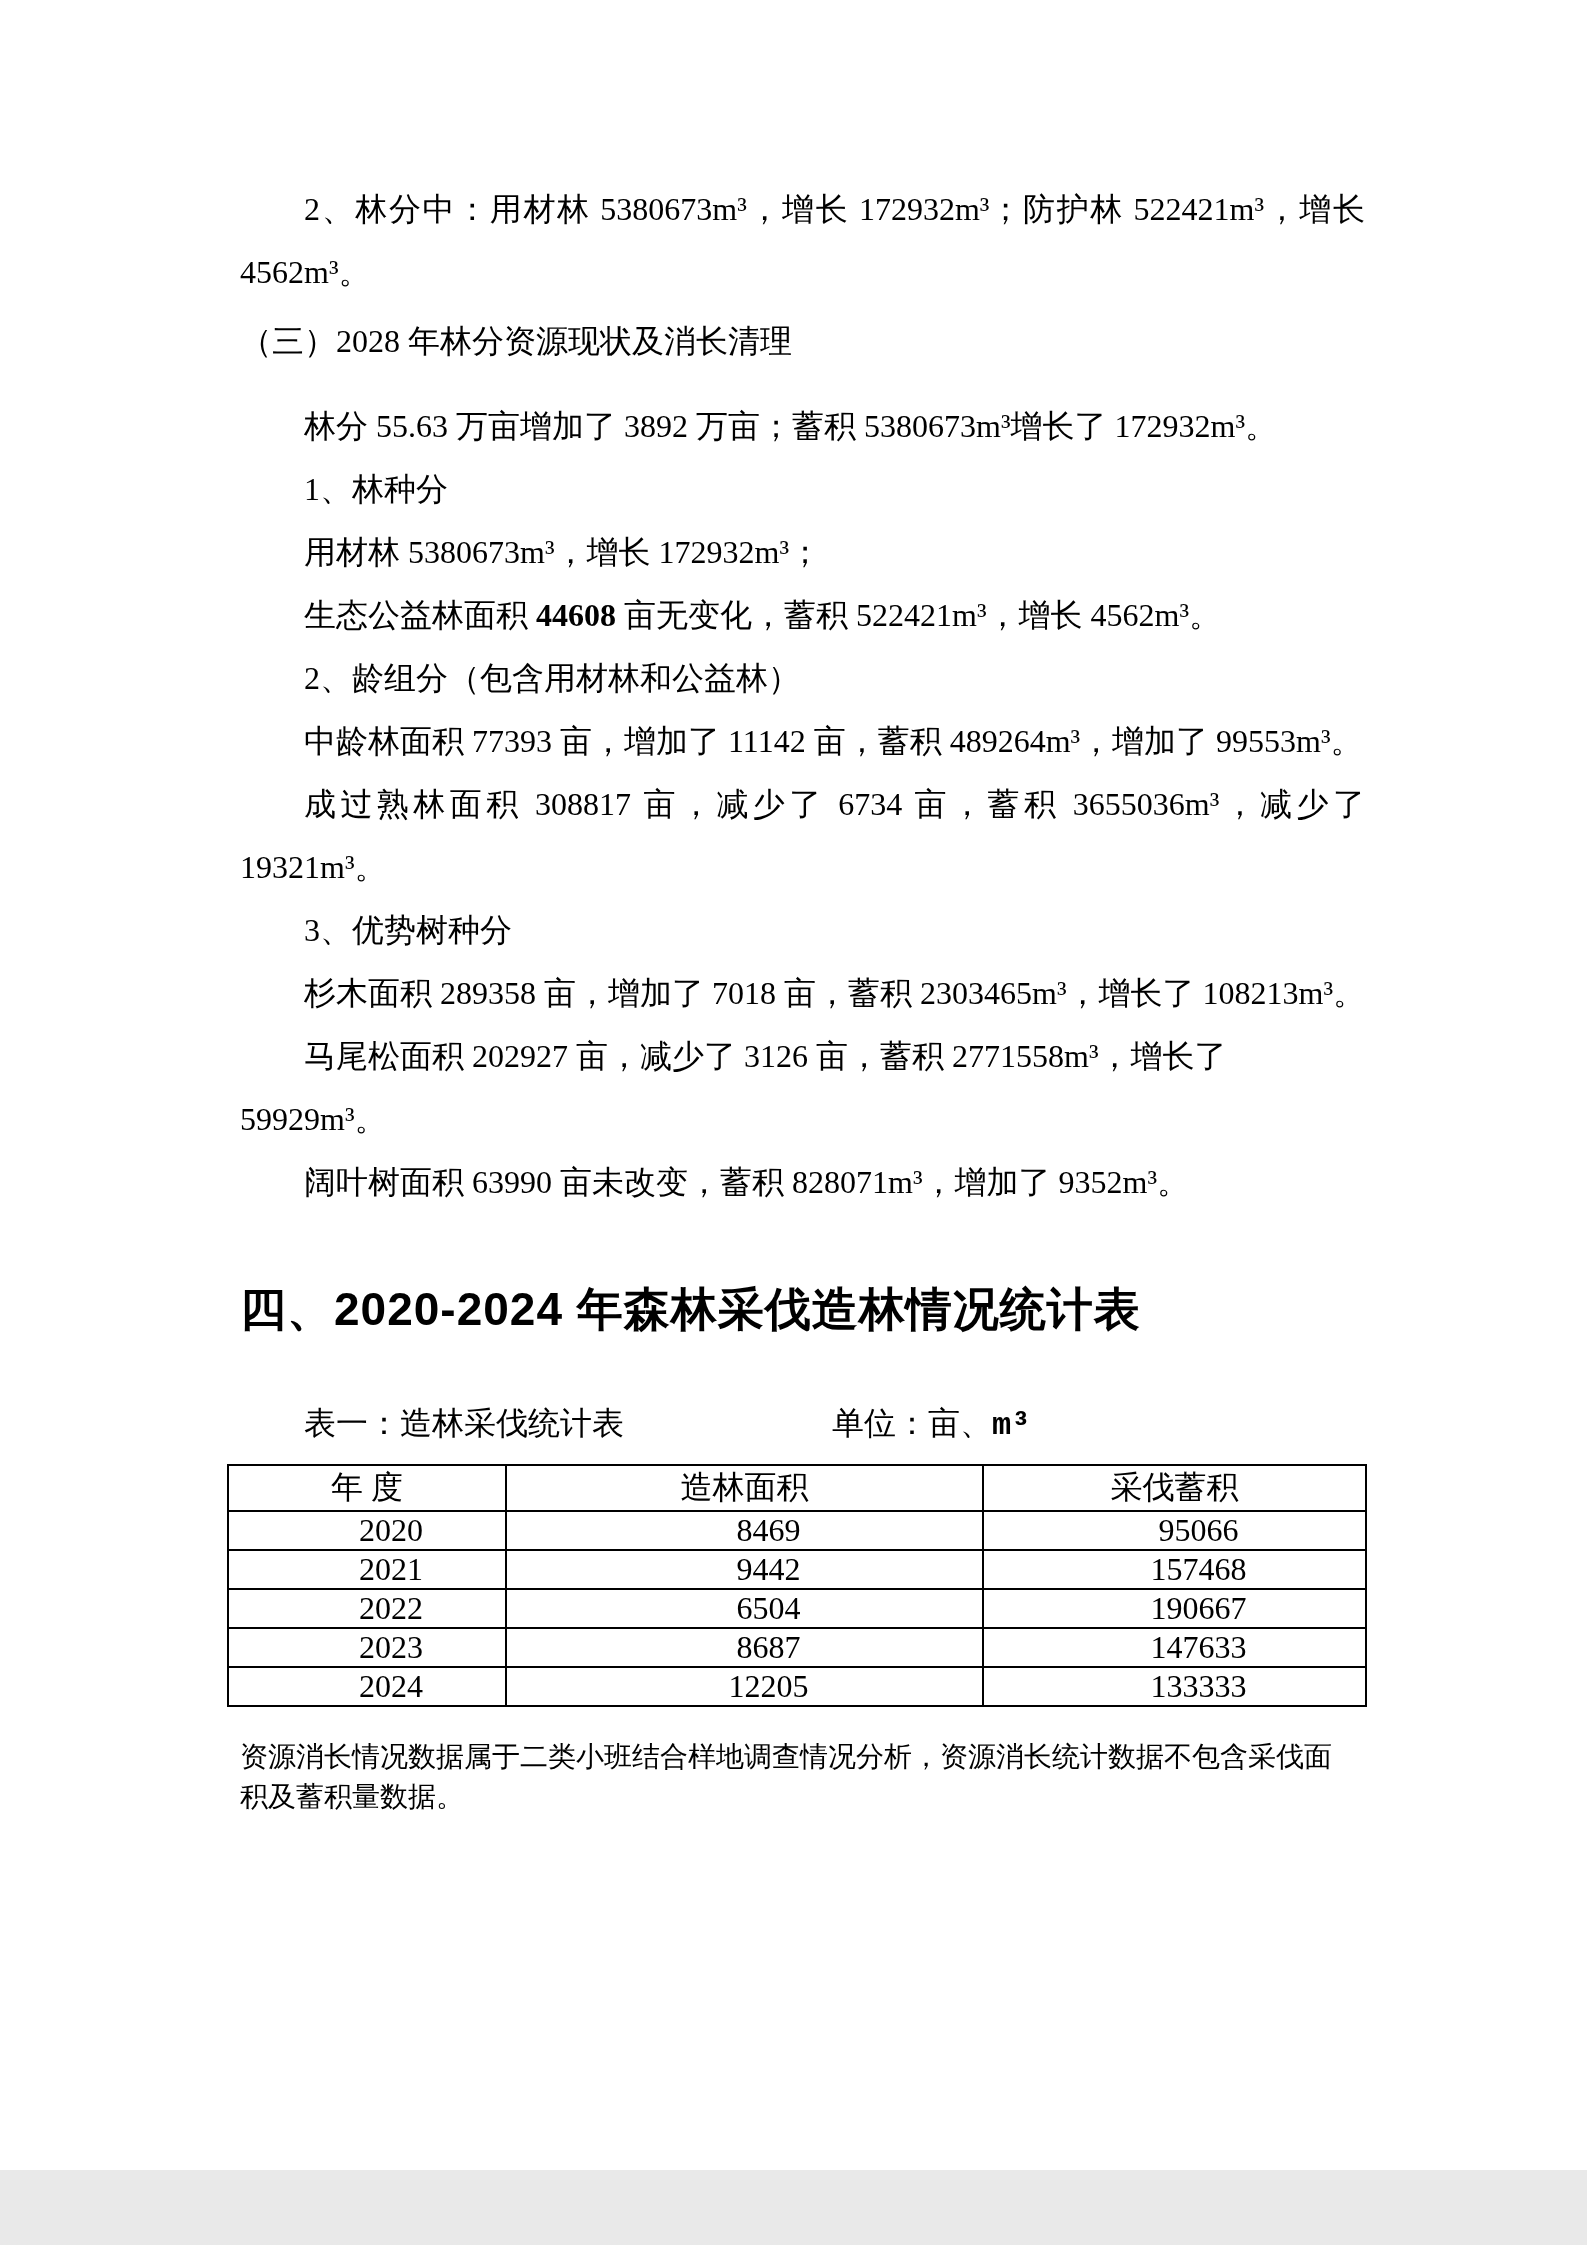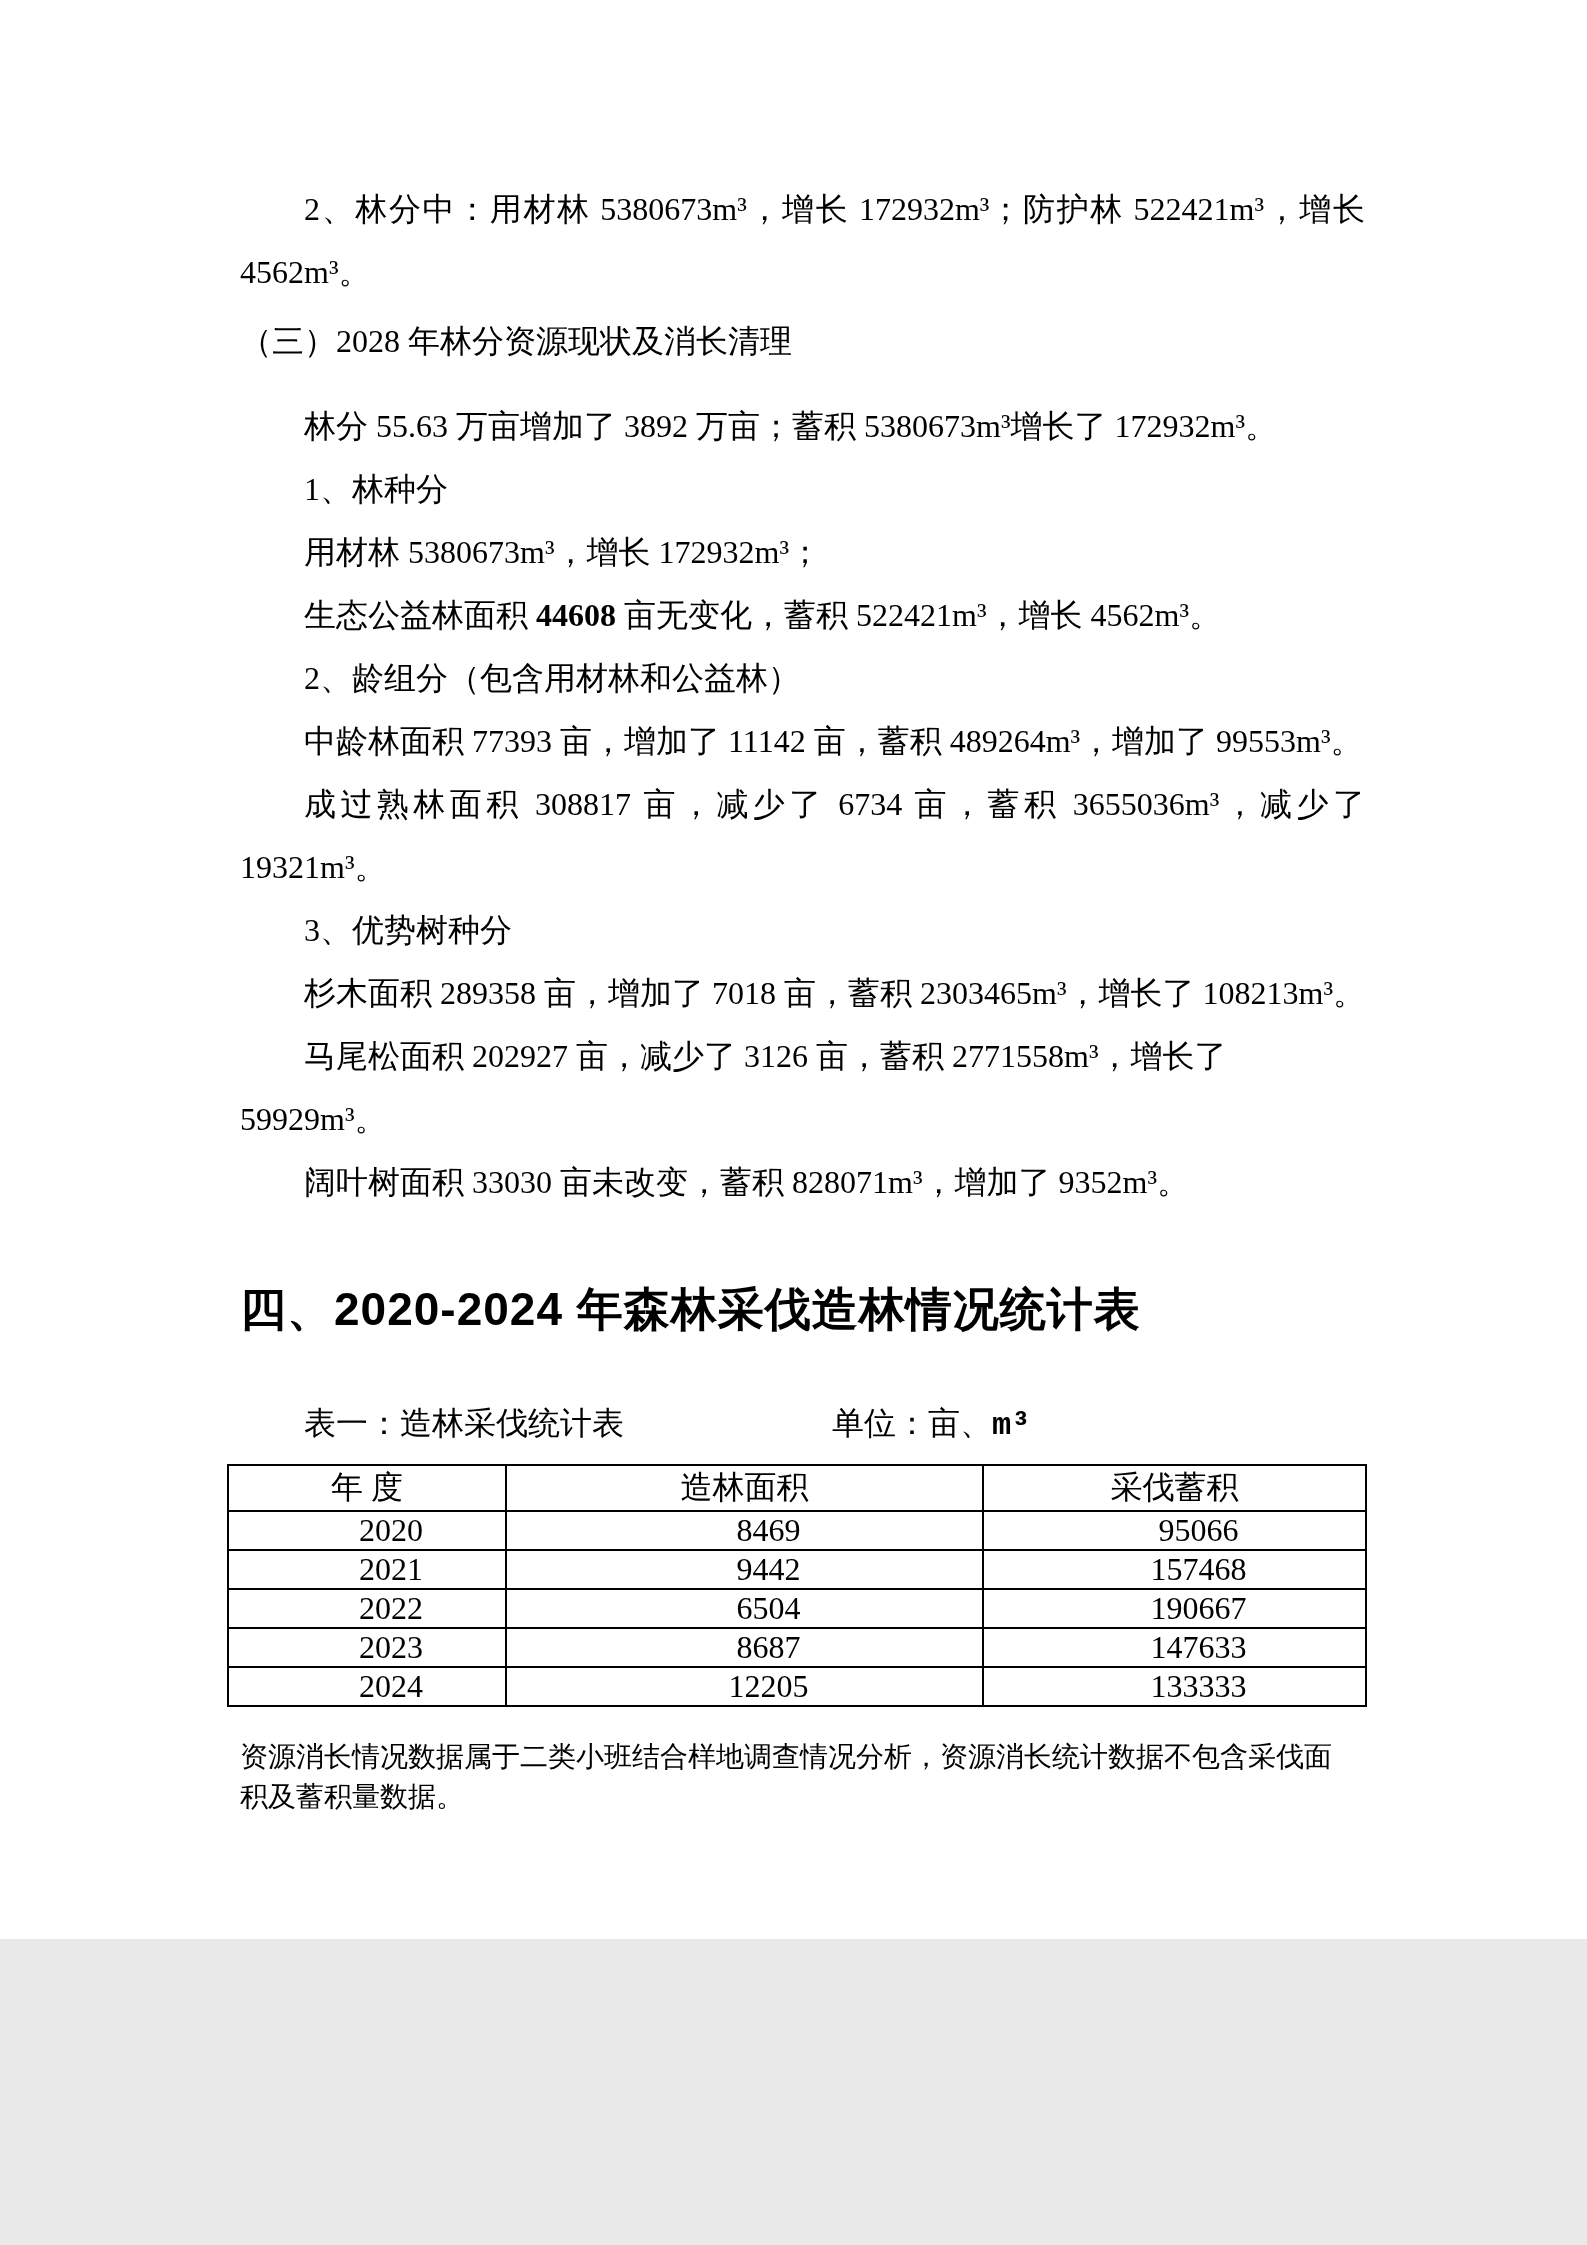--- a/index.html
+++ b/index.html
@@ -1,18 +1,18 @@
 <!DOCTYPE html>
 <html><head>
 <meta charset="utf-8">
 <style>
   html,body{margin:0;padding:0;background:#e9e9e9;}
   .page{
     position:relative;
-    width:1587px;height:1939px;
+    width:1587px;height:2170px;
     margin:0 auto;
     background:#ffffff;
     color:#000;
     font-family:"Liberation Serif","DejaVu Serif",serif;
     overflow:hidden;
   }
   .content{position:absolute;left:240px;top:178px;width:1125px;}
   .line{margin:0;font-size:32px;line-height:63px;}
   .indent{text-indent:64px;}
   .stretch{text-align:justify;text-align-last:justify;}
@@ -70,21 +70,21 @@
     <p class="line indent">1、林种分</p>
     <p class="line indent">用材林 5380673m³，增长 172932m³；</p>
     <p class="line indent"><span>生态公益林面积 </span><b>44608</b><span> 亩无变化，蓄积 522421m³，增长 4562m³。</span></p>
     <p class="line indent">2、龄组分（包含用材林和公益林）</p>
     <p class="line indent">中龄林面积 77393 亩，增加了 11142 亩，蓄积 489264m³，增加了 99553m³。</p>
     <p class="line indent stretch">成过熟林面积 308817 亩，减少了 6734 亩，蓄积 3655036m³，减少了</p>
     <p class="line">19321m³。</p>
     <p class="line indent">3、优势树种分</p>
     <p class="line indent">杉木面积 289358 亩，增加了 7018 亩，蓄积 2303465m³，增长了 108213m³。</p>
     <p class="line indent">马尾松面积 202927 亩，减少了 3126 亩，蓄积 2771558m³，增长了 59929m³。</p>
-    <p class="line indent">阔叶树面积 33030 亩未改变，蓄积 828071m³，增加了 9352m³。</p>
+    <p class="line indent">阔叶树面积 63990 亩未改变，蓄积 828071m³，增加了 9352m³。</p>
 
     <h2 class="heading">四、2020-2024 年森林采伐造林情况统计表</h2>
 
     <div class="caption-row">
       <span>表一：造林采伐统计表</span>
       <span class="unit-label"><span>单位：亩、</span><b>m³</b></span>
     </div>
 
     <table class="stats">
       <colgroup>

